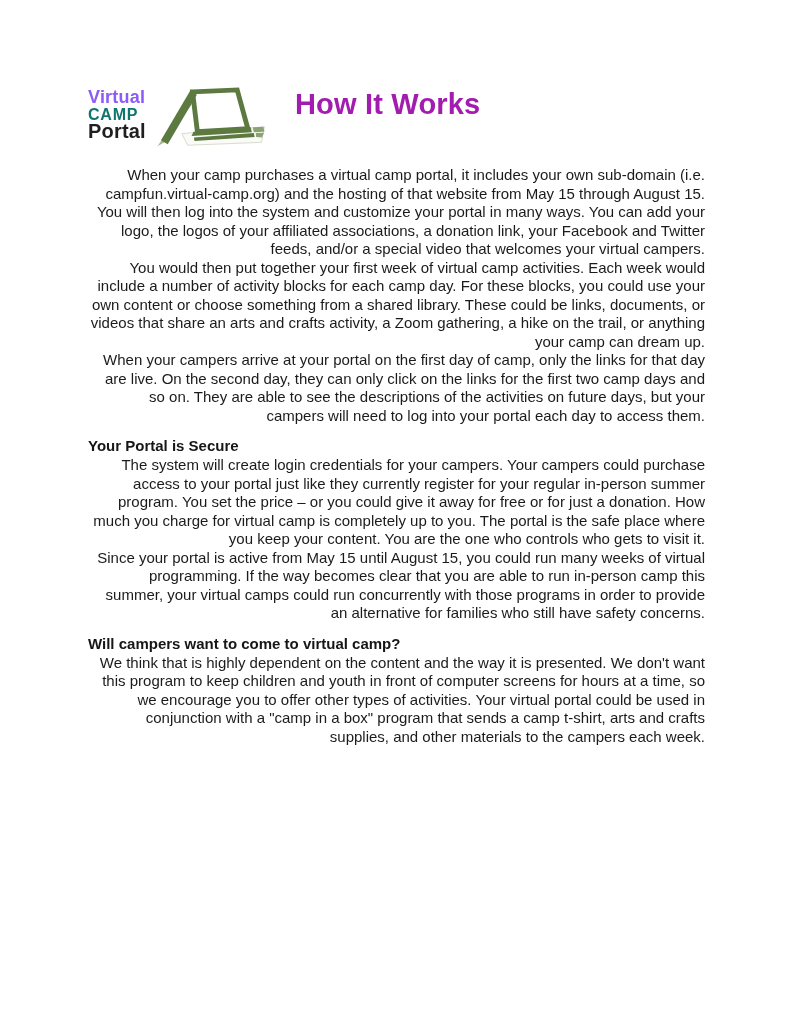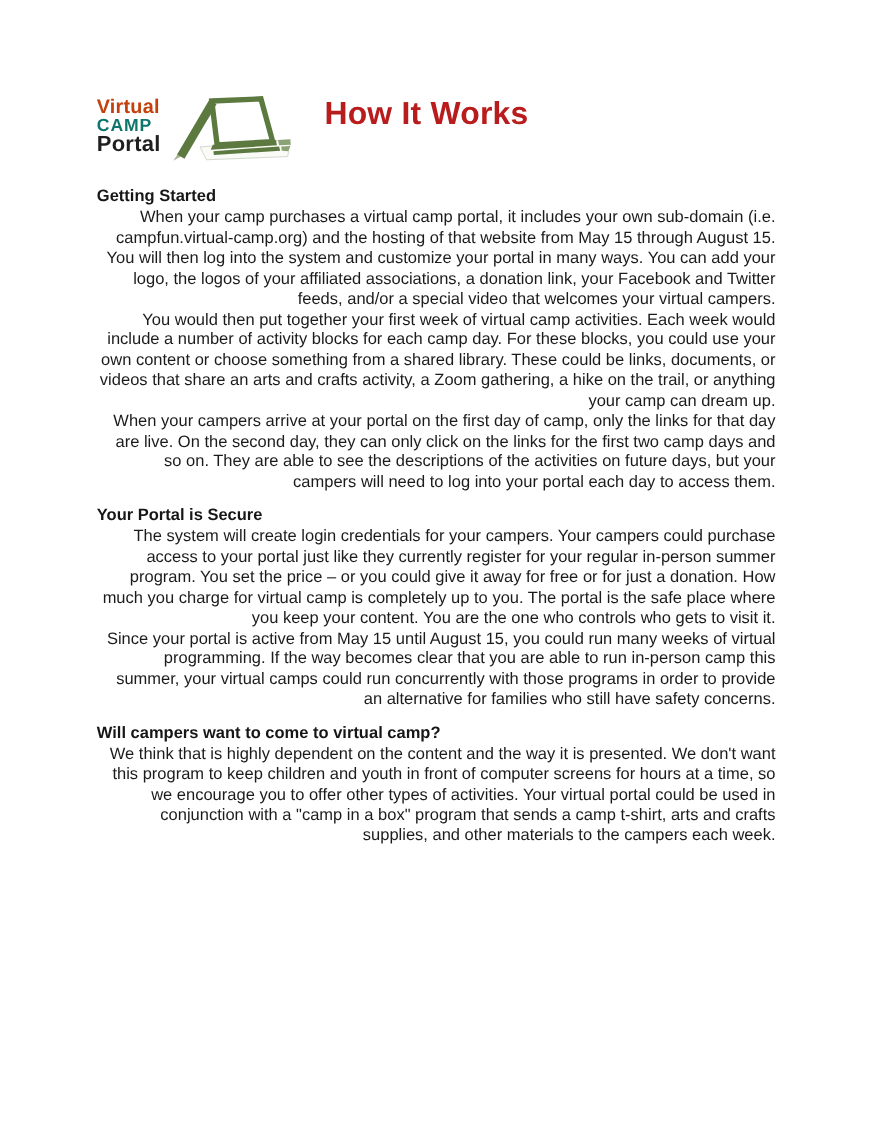--- a/index.html
+++ b/index.html
@@ -30,31 +30,31 @@
     display: flex;
     align-items: flex-start;
   }
   .logo-text {
     font-weight: 700;
     line-height: 0.98;
     margin-top: 3px;
     letter-spacing: 0.2px;
     white-space: nowrap;
   }
-  .logo-line1 { font-size: 18px; color: #c2410c; display: block; }
+  .logo-line1 { font-size: 18px; color: #8b5cf6; display: block; }
   .logo-line2 { font-size: 16px; color: #0f766e; display: block; letter-spacing: 0.8px; }
   .logo-line3 { font-size: 20px; color: #1f1f1f; display: block; }
   .logo-icon {
     margin-left: 8px;
     margin-top: 0;
   }
   .page-title {
     font-size: 29px;
     font-weight: 700;
-    color: #b91c1c;
+    color: #a21caf;
     margin: 2px 0 0 28px;
     letter-spacing: 0.2px;
     white-space: nowrap;
   }
   .sections {
     width: 617px;
   }
   .section h2 {
     font-size: 15px;
     font-weight: 700;
@@ -103,21 +103,20 @@
         </svg>
       </span>
     </div>
 
     <h1 class="page-title">How It Works</h1>
 
   </div>
 
   <div class="sections" id="sections">
     <section class="section">
-      <h2>Getting Started</h2>
       <p>When your camp purchases a virtual camp portal, it includes your own sub-domain (i.e. campfun.virtual-camp.org) and the hosting of that website from May 15 through August 15. You will then log into the system and customize your portal in many ways. You can add your logo, the logos of your affiliated associations, a donation link, your Facebook and Twitter feeds, and/or a special video that welcomes your virtual campers.</p>
     </section>
 
     <section class="section">
       <p>You would then put together your first week of virtual camp activities. Each week would include a number of activity blocks for each camp day. For these blocks, you could use your own content or choose something from a shared library. These could be links, documents, or videos that share an arts and crafts activity, a Zoom gathering, a hike on the trail, or anything your camp can dream up.</p>
     </section>
 
     <section class="section">
       <p>When your campers arrive at your portal on the first day of camp, only the links for that day are live. On the second day, they can only click on the links for the first two camp days and so on. They are able to see the descriptions of the activities on future days, but your campers will need to log into your portal each day to access them.</p>
     </section>

